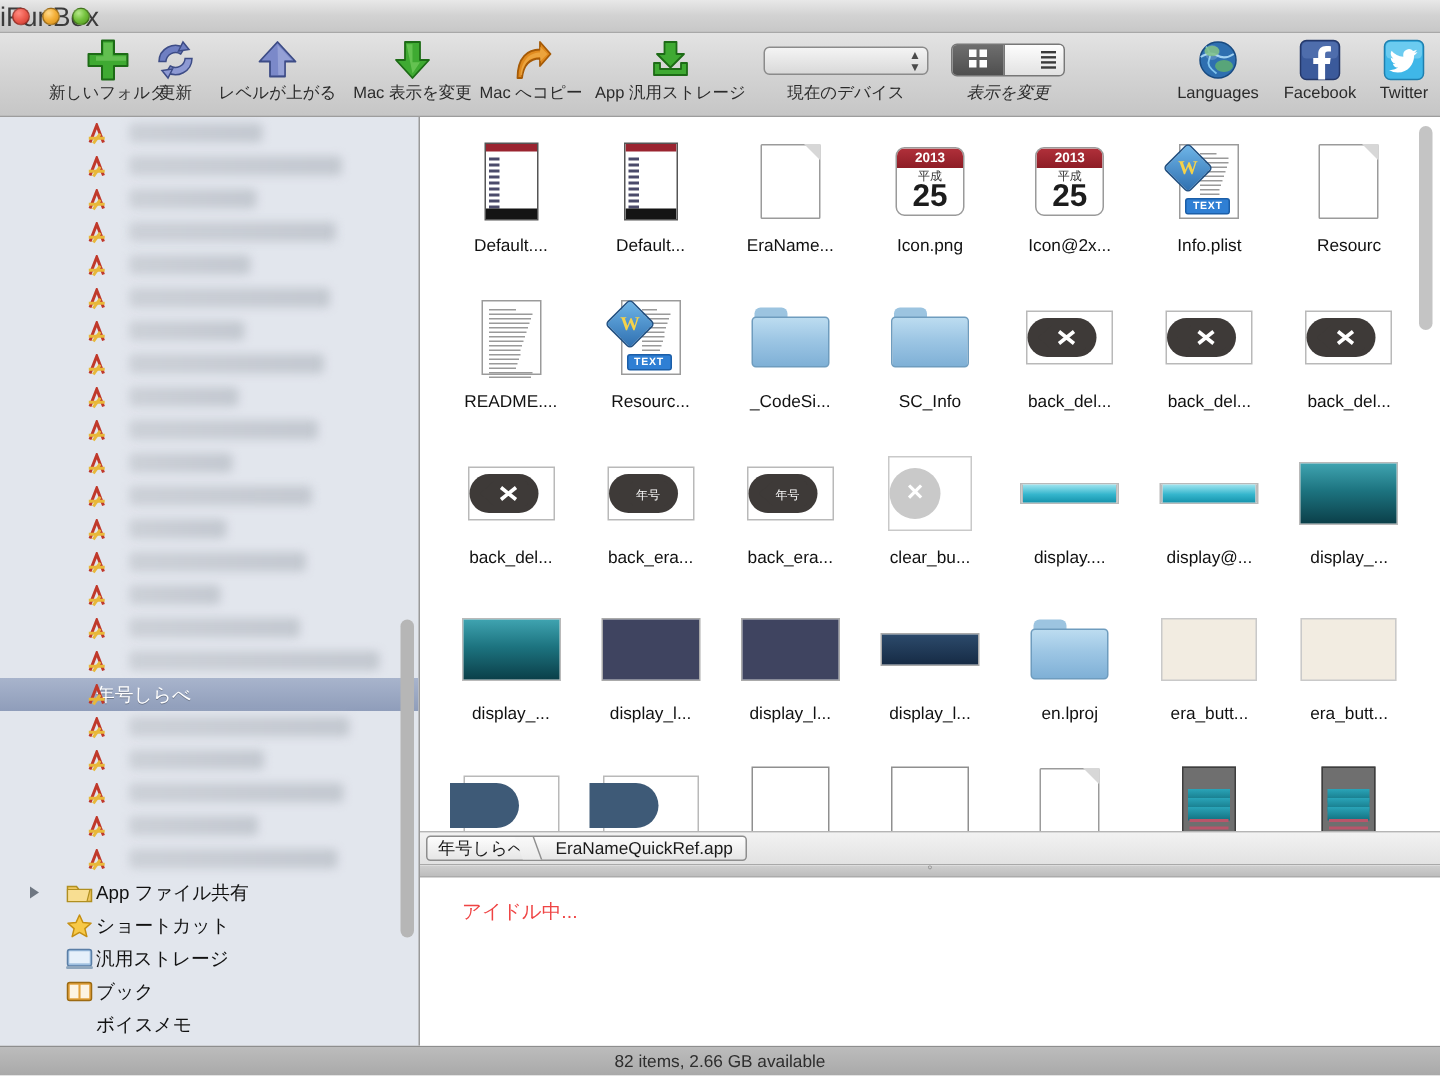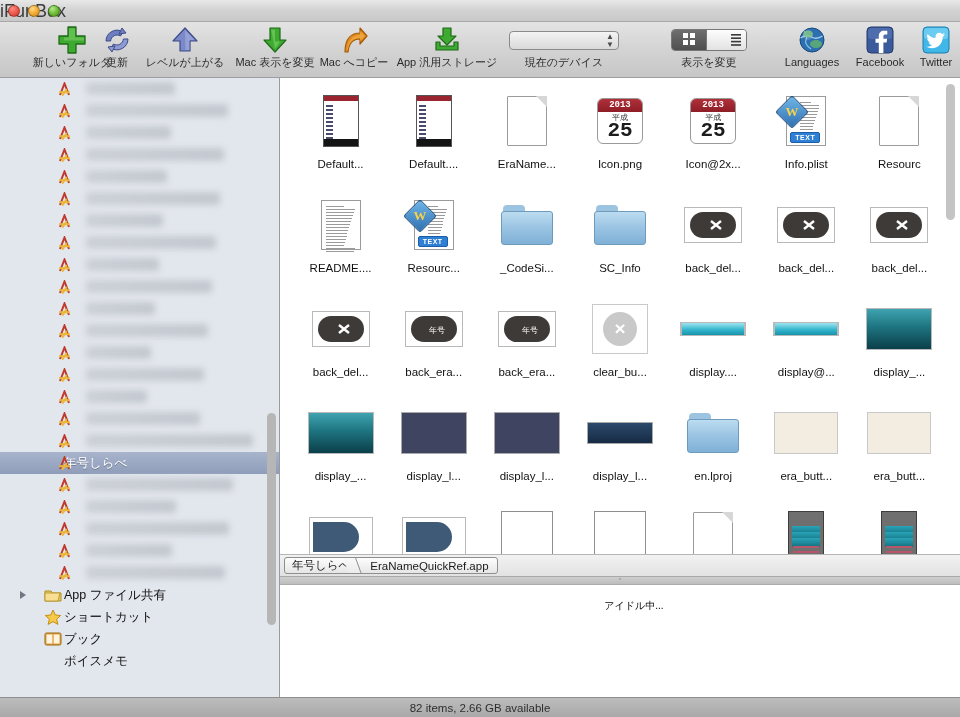--- a/index.html
+++ b/index.html
@@ -88,45 +88,45 @@
     background:linear-gradient(to bottom,#fdfdfd,#e6e6e6);
     border-right:1px solid #8e8e8e;
     transform:skewX(20deg); }
 
   
   .logpane{ flex:1 1 auto; background:#fff; position:relative; }
   .loggrip{ height:8px; background:linear-gradient(to bottom,#cfcfcf,#bdbdbd);
             border-bottom:1px solid #ababab; position:relative; }
   .loggrip:after{ content:"◦"; position:absolute; left:50%; top:-4px; transform:translateX(-50%);
                   font-size:10px; color:#888; }
-  .logtext{ padding:14px 0 0 28px; font-size:10px; color:#000000;text-align:center; }
+  .logtext{ padding:14px 0 0 28px; font-size:13px; color:#ef4444; }
 
   
   .statusbar{ height:20px; flex:0 0 20px; display:flex; align-items:center;
               justify-content:center;
               background:linear-gradient(to bottom,#bcbcbc,#a9a9a9);
               border-top:1px solid #8e8e8e;
               font-size:11.5px; color:#2e2e2e; }
 
   
   .doc-blank{ width:40px;height:50px;background:#fff;border:1px solid #9b9b9b;
               position:relative; border-radius:1px; }
   .doc-blank:after{ content:""; position:absolute; right:-1px; top:-1px;
                     border-left:11px solid transparent; border-top:11px solid #d7d7d7; }
   .folder{ width:52px;height:40px; position:relative; }
   .folder .tab{ position:absolute; left:2px; top:0; width:22px; height:8px;
                 background:#9cc4e0; border-radius:4px 4px 0 0; }
   .folder .bd{ position:absolute; left:0; top:6px; width:52px; height:34px; border-radius:3px;
                background:linear-gradient(to bottom,#bcdcf0 0%,#9dc6e4 45%,#7fb0d6 100%);
                border:1px solid #6e9cbe; }
   .sq{ border:1px solid #b9b9b9; background:#fff; display:flex; align-items:center;
-       justify-content:center; }
+       justify-content:flex-start; }
   .pillbtn{ display:flex; align-items:center; justify-content:center; }
   .calicon{ width:46px;height:46px;border:1px solid #9a9a9a;border-radius:6px;overflow:hidden;
-            background:#fff; display:flex; flex-direction:column;font-family:Liberation Mono, monospace; }
+            background:#fff; display:flex; flex-direction:column; }
   .calicon .top{ height:13px; background:linear-gradient(to bottom,#b0303a,#8e1d26);
                  color:#fff; font-size:9px; font-weight:bold; text-align:center; line-height:13px; }
   .calicon .bot{ flex:1; display:flex; flex-direction:column; align-items:center;
                  justify-content:center; line-height:1; }
   .calicon .ge{ font-size:8px; color:#333; }
   .calicon .nm{ font-size:21px; font-weight:bold; color:#1c1c1c; margin-top:-2px; }
   .launchimg{ width:36px;height:52px;border:1px solid #555;background:#fff; position:relative;
               overflow:hidden; }
   .launchimg .hdr{ height:5px; background:#9a2430; }
   .launchimg .ftr{ position:absolute; bottom:0; left:0; right:0; height:7px; background:#141414; }
@@ -240,21 +240,21 @@
                     background:linear-gradient(to bottom,#f4f4f4,#d9d9d9);position:relative;">
           <input style="color-scheme: unset; forced-color-adjust: unset; mask: unset; math-depth: unset; position: unset; position-anchor: unset; text-size-adjust: unset; appearance: unset; color: unset; font-family: unset; font-feature-settings: unset; font-kerning: unset; font-optical-sizing: unset; font-palette: unset; font-size: 11px; font-size-adjust: unset; font-stretch: unset; font-style: unset; font-synthesis: unset; font-variant: unset; font-variation-settings: unset; font-weight: unset; position-area: unset; text-orientation: unset; text-rendering: unset; text-spacing-trim: unset; -webkit-font-smoothing: unset; -webkit-locale: unset; -webkit-text-orientation: unset; -webkit-writing-mode: unset; writing-mode: unset; zoom: unset; accent-color: unset; place-content: unset; place-items: unset; place-self: unset; alignment-baseline: unset; anchor-name: unset; anchor-scope: unset; animation-composition: unset; animation: unset; app-region: unset; aspect-ratio: unset; backdrop-filter: unset; backface-visibility: unset; background: unset; background-blend-mode: unset; baseline-shift: unset; baseline-source: unset; block-size: unset; border-block: unset; border: unset; border-radius: unset; border-collapse: unset; border-end-end-radius: unset; border-end-start-radius: unset; border-inline: unset; border-start-end-radius: unset; border-start-start-radius: unset; inset: unset; box-decoration-break: unset; box-shadow: unset; box-sizing: unset; break-after: unset; break-before: unset; break-inside: unset; buffered-rendering: unset; caption-side: unset; caret-animation: unset; caret-color: unset; clear: unset; clip: unset; clip-path: unset; clip-rule: unset; color-interpolation: unset; color-interpolation-filters: unset; color-rendering: unset; columns: unset; column-fill: unset; gap: unset; column-rule: unset; column-span: unset; contain: unset; contain-intrinsic-block-size: unset; contain-intrinsic-size: unset; contain-intrinsic-inline-size: unset; container: unset; content: unset; content-visibility: unset; corner-shape: unset; corner-block-end-shape: unset; corner-block-start-shape: unset; counter-increment: unset; counter-reset: unset; counter-set: unset; cursor: unset; cx: unset; cy: unset; d: unset; display: block; dominant-baseline: unset; dynamic-range-limit: unset; empty-cells: unset; field-sizing: unset; fill: unset; fill-opacity: unset; fill-rule: unset; filter: unset; flex: unset; flex-flow: unset; float: unset; flood-color: unset; flood-opacity: unset; grid: unset; grid-area: unset; height: 17px; hyphenate-character: unset; hyphenate-limit-chars: unset; hyphens: unset; image-orientation: unset; image-rendering: unset; initial-letter: unset; inline-size: unset; inset-block: unset; inset-inline: unset; interpolate-size: unset; isolation: unset; letter-spacing: unset; lighting-color: unset; line-break: unset; line-height: unset; list-style: unset; margin-block: unset; margin: unset; margin-inline: unset; marker: unset; mask-type: unset; math-shift: unset; math-style: unset; max-block-size: unset; max-height: unset; max-inline-size: unset; max-width: unset; min-block-size: unset; min-height: unset; min-inline-size: unset; min-width: unset; mix-blend-mode: unset; object-fit: unset; object-position: unset; object-view-box: unset; offset: unset; opacity: unset; order: unset; orphans: unset; outline: unset; outline-offset: unset; overflow-anchor: unset; overflow-block: unset; overflow-clip-margin: unset; overflow-inline: unset; overflow-wrap: unset; overflow: unset; overlay: unset; overscroll-behavior-block: unset; overscroll-behavior-inline: unset; overscroll-behavior: unset; padding-block: unset; padding-bottom: unset; padding-inline: unset; padding-left: 5px; padding-right: unset; padding-top: unset; page: unset; page-orientation: unset; paint-order: unset; perspective: unset; perspective-origin: unset; pointer-events: unset; position-try: unset; position-visibility: unset; print-color-adjust: unset; quotes: unset; r: unset; reading-flow: unset; reading-order: unset; resize: unset; rotate: unset; ruby-align: unset; ruby-position: unset; rx: unset; ry: unset; scale: unset; scroll-behavior: unset; scroll-initial-target: unset; scroll-margin-block: unset; scroll-margin: unset; scroll-margin-inline: unset; scroll-marker-group: unset; scroll-padding-block: unset; scroll-padding: unset; scroll-padding-inline: unset; scroll-snap-align: unset; scroll-snap-stop: unset; scroll-snap-type: unset; scroll-target-group: unset; scroll-timeline: unset; scrollbar-color: unset; scrollbar-gutter: unset; scrollbar-width: unset; shape-image-threshold: unset; shape-margin: unset; shape-outside: unset; shape-rendering: unset; size: unset; speak: unset; stop-color: unset; stop-opacity: unset; stroke: unset; stroke-dasharray: unset; stroke-dashoffset: unset; stroke-linecap: unset; stroke-linejoin: unset; stroke-miterlimit: unset; stroke-opacity: unset; stroke-width: unset; tab-size: unset; table-layout: unset; text-align: unset; text-align-last: unset; text-anchor: unset; text-autospace: unset; text-box: unset; text-combine-upright: unset; text-decoration: unset; text-decoration-skip-ink: unset; text-emphasis: unset; text-emphasis-position: unset; text-indent: unset; text-overflow: unset; text-shadow: unset; text-transform: unset; text-underline-offset: unset; text-underline-position: unset; text-wrap: unset; timeline-scope: unset; touch-action: unset; transform: unset; transform-box: unset; transform-origin: unset; transform-style: unset; transition: unset; translate: unset; user-select: unset; vector-effect: unset; vertical-align: unset; view-timeline: unset; view-transition-class: unset; view-transition-group: unset; view-transition-name: unset; visibility: unset; border-spacing: unset; -webkit-box-align: unset; -webkit-box-decoration-break: unset; -webkit-box-direction: unset; -webkit-box-flex: unset; -webkit-box-ordinal-group: unset; -webkit-box-orient: unset; -webkit-box-pack: unset; -webkit-box-reflect: unset; -webkit-line-break: unset; -webkit-line-clamp: unset; -webkit-mask-box-image: unset; -webkit-rtl-ordering: unset; -webkit-ruby-position: unset; -webkit-tap-highlight-color: unset; -webkit-text-combine: unset; -webkit-text-decorations-in-effect: unset; -webkit-text-fill-color: unset; -webkit-text-security: unset; -webkit-text-stroke: unset; -webkit-user-drag: unset; white-space-collapse: unset; widows: unset; width: 88px; will-change: unset; word-break: unset; word-spacing: unset; x: unset; y: unset; z-index: unset;" value="">
           <span style="position:absolute;right:4px;top:1px;line-height:8px;font-size:8px;color:#4a4a4a;">
             ▲<br>▼
           </span>
         </div>
       </div>
       <div class="cap">現在のデバイス</div>
     </div>
 
-    <div class="tbtn" style="left:654px;width:110px;">
+    <div class="tbtn" style="left:617px;width:110px;font-style:italic;">
       <div class="gly">
         <div style="display:flex;width:76px;height:22px;border:1px solid #777;border-radius:4px;overflow:hidden;">
           <div style="flex:1;display:flex;align-items:center;justify-content:center;
                       background:linear-gradient(to bottom,#6e6e6e,#4f4f4f);">
             <span>
               <svg width="14" height="14" viewBox="0 0 14 14">
                 <rect x="1" y="1" width="5" height="5" fill="#fff"></rect>
                 <rect x="8" y="1" width="5" height="5" fill="#fff"></rect>
                 <rect x="1" y="8" width="5" height="5" fill="#fff"></rect>
                 <rect x="8" y="8" width="5" height="5" fill="#fff"></rect>
@@ -573,20 +573,30 @@
 
         <div class="sb-row">
           <span class="sb-ico">
             <svg width="18" height="17" viewBox="0 0 18 17">
               <path d="M9 1 l2.3 5 5.4.5 -4.1 3.6 1.3 5.3 L9 12.6 4.1 15.4 5.4 10.1 1.3 6.5 6.7 6z" fill="#f7c948" stroke="#c58f12" stroke-width="1" stroke-linejoin="round"></path>
             </svg>
           </span>
           <span class="sb-label">ショートカット</span>
         </div>
 
+        <div class="sb-row">
+          <span class="sb-ico">
+            <svg width="18" height="16" viewBox="0 0 18 16">
+              <rect x="1" y="2" width="16" height="11" rx="1.5" fill="#9fc0e0" stroke="#5a7ea6" stroke-width="1"></rect>
+              <rect x="2.2" y="3.2" width="13.6" height="8" fill="#e6f0fa"></rect>
+              <rect x="0" y="13" width="18" height="2" rx="1" fill="#8ea6bd"></rect>
+            </svg>
+          </span>
+          <span class="sb-label">汎用ストレージ</span>
+        </div>
 
 
         <div class="sb-row">
           <span class="sb-ico">
             <svg width="18" height="16" viewBox="0 0 18 16">
               <rect x="1" y="2" width="16" height="12" rx="1.5" fill="#e2a23c" stroke="#9c6a12" stroke-width="1"></rect>
               <rect x="2.5" y="3.5" width="5.8" height="9" fill="#fdf4e3"></rect>
               <rect x="9.7" y="3.5" width="5.8" height="9" fill="#fdf4e3"></rect>
             </svg>
           </span>
@@ -618,39 +628,39 @@
                   <div class="ln" style="top:17px"></div>
                   <div class="ln" style="top:21px"></div>
                   <div class="ln" style="top:25px"></div>
                   <div class="ln" style="top:29px"></div>
                   <div class="ln" style="top:33px"></div>
                   <div class="ln" style="top:37px"></div>
                   <div class="ln" style="top:41px"></div>
                   <div class="ftr"></div>
                 </div>
               </div>
-              <div class="cap2">Default...</div>
+              <div class="cap2">Default....</div>
             </div>
             <div class="cell">
               <div class="thumb">
                 <div class="launchimg">
                   <div class="hdr"></div>
                   <div class="ln" style="top:9px"></div>
                   <div class="ln" style="top:13px"></div>
                   <div class="ln" style="top:17px"></div>
                   <div class="ln" style="top:21px"></div>
                   <div class="ln" style="top:25px"></div>
                   <div class="ln" style="top:29px"></div>
                   <div class="ln" style="top:33px"></div>
                   <div class="ln" style="top:37px"></div>
                   <div class="ln" style="top:41px"></div>
                   <div class="ftr"></div>
                 </div>
               </div>
-              <div class="cap2">Default....</div>
+              <div class="cap2">Default...</div>
             </div>
             <div class="cell">
               <div class="thumb">
                 <div class="doc-blank"></div>
               </div>
               <div class="cap2">EraName...</div>
             </div>
             <div class="cell">
               <div class="thumb">
                 <div class="calicon">

